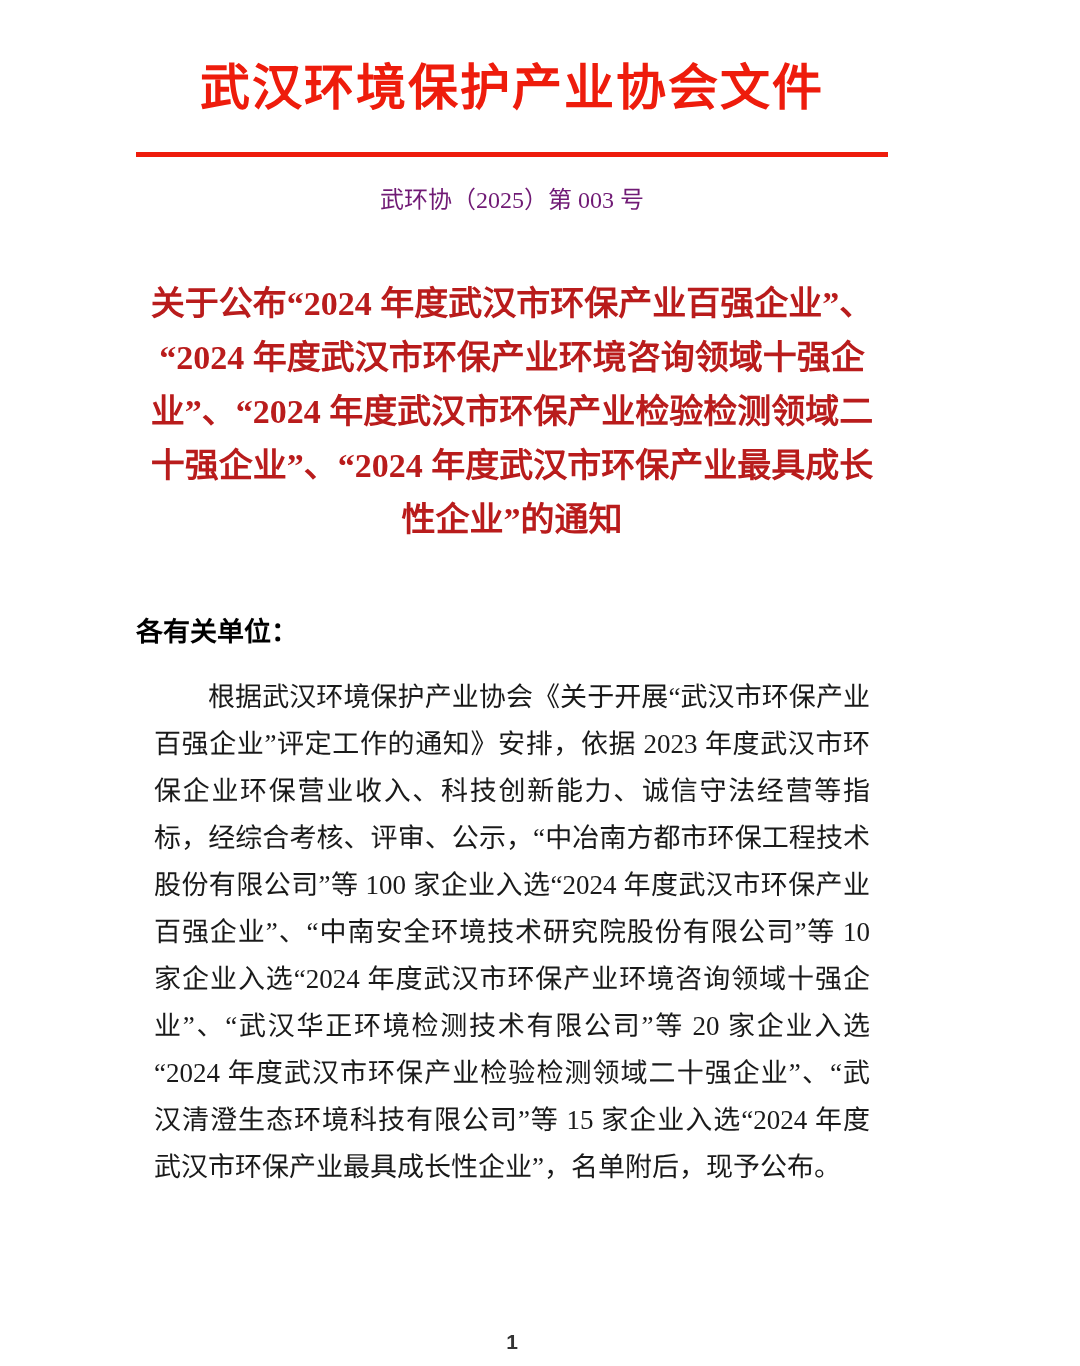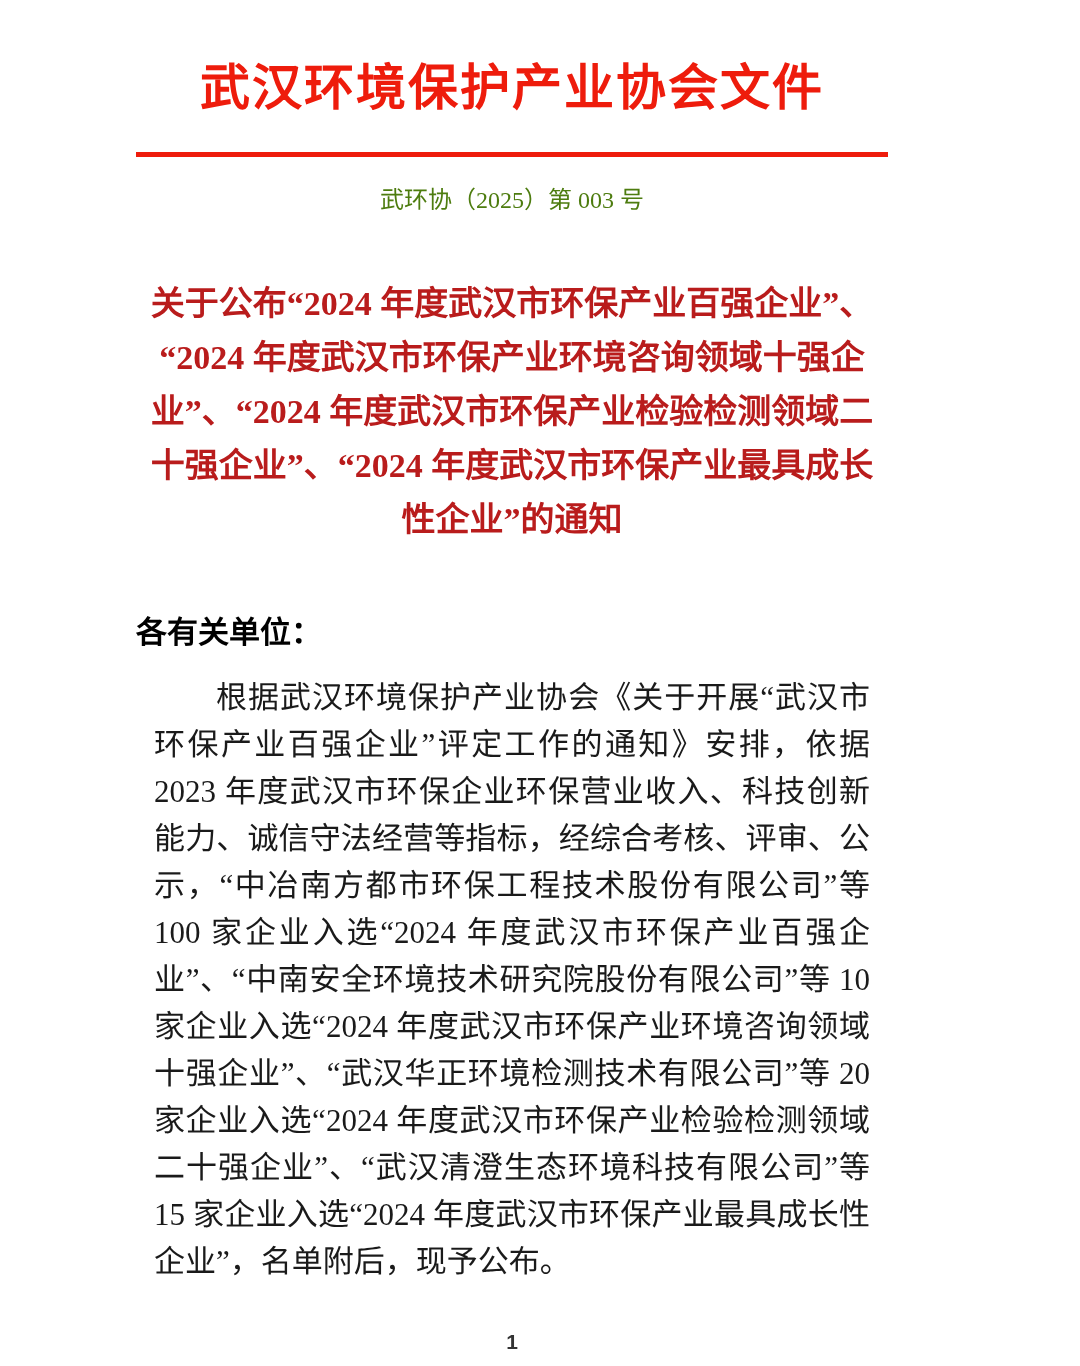--- a/index.html
+++ b/index.html
@@ -36,35 +36,35 @@
   .red-rule {
     margin-top: 36px;
     height: 5px;
     background: var(--red);
   }
   .doc-number {
     margin-top: 28px;
     text-align: center;
     font-size: 24px;
     line-height: 30px;
-    color: #4d7c0f;
+    color: #701a75;
   }
   
   .notice-title {
     margin-top: 62px;
     text-align: center;
     font-weight: 700;
     font-size: 34px;
     line-height: 54px;
     color: #b91c1c;
   }
   
   .doc-body {
     margin-top: 62px;
-    font-size: 31px;
+    font-size: 27px;
     line-height: 47px;
     text-align: justify;
     color: #1a1a1a;
   }
   .salutation {
     font-family: "Liberation Sans", "DejaVu Sans", sans-serif;
     font-weight: 700;
     color: #000;
   }
   .doc-body p { margin: 18px; text-indent: 2em; }

